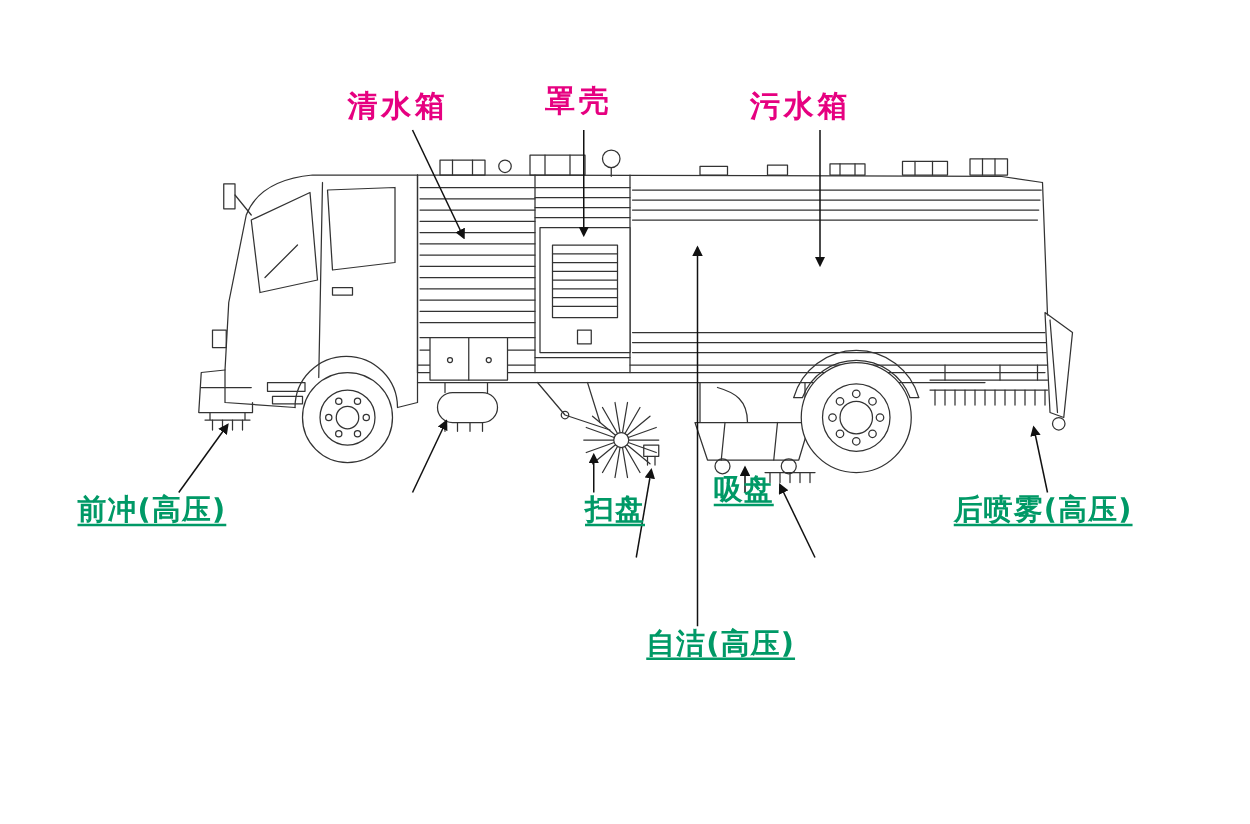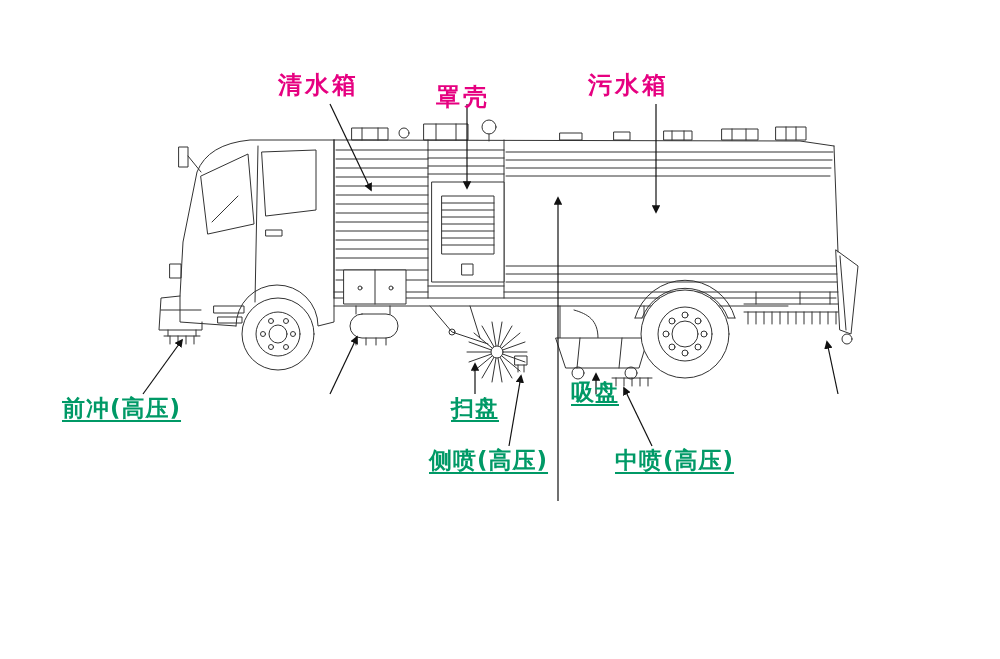--- a/index.html
+++ b/index.html
@@ -188,22 +188,22 @@
       <path d="M475,394 L475,364" marker-end="url(#arrow)"></path>
       <path d="M596,394 L596,374" marker-end="url(#arrow)"></path>
       <path d="M838,394 L827,342" marker-end="url(#arrow)"></path>
       <path d="M509,446 L521,376" marker-end="url(#arrow)"></path>
       <path d="M652,446 L624,388" marker-end="url(#arrow)"></path>
       <path d="M558,501 L558,198" marker-end="url(#arrow)"></path>
     </g>
   </svg>
 
   <div class="lbl top" style="left:278px;top:72px">清水箱</div>
-  <div class="lbl top" style="left:436px;top:84px">罩壳</div>
-  <div class="lbl top" style="left:588px;top:72px">污水箱</div>
+  <div class="lbl top" style="left:436px;top:68px">罩壳</div>
+  <div class="lbl top" style="left:600px;top:72px">污水箱</div>
 
   <div class="lbl bottom" style="left:62px;top:396px">前冲(高压)</div>
-  <div class="lbl bottom" style="left:451px;top:396px">扫盘</div>
+  <div class="lbl bottom" style="left:468px;top:396px">扫盘</div>
   <div class="lbl bottom" style="left:571px;top:380px">吸盘</div>
-  <div class="lbl bottom" style="left:429px;top:448px">侧喷(高压)</div>
-  <div class="lbl bottom" style="left:615px;top:448px">中喷(高压)</div>
+  <div class="lbl bottom" style="left:763px;top:396px">后喷雾(高压)</div>
+  <div class="lbl bottom" style="left:517px;top:503px">自洁(高压)</div>
 
 </div>
 
 </body></html>

